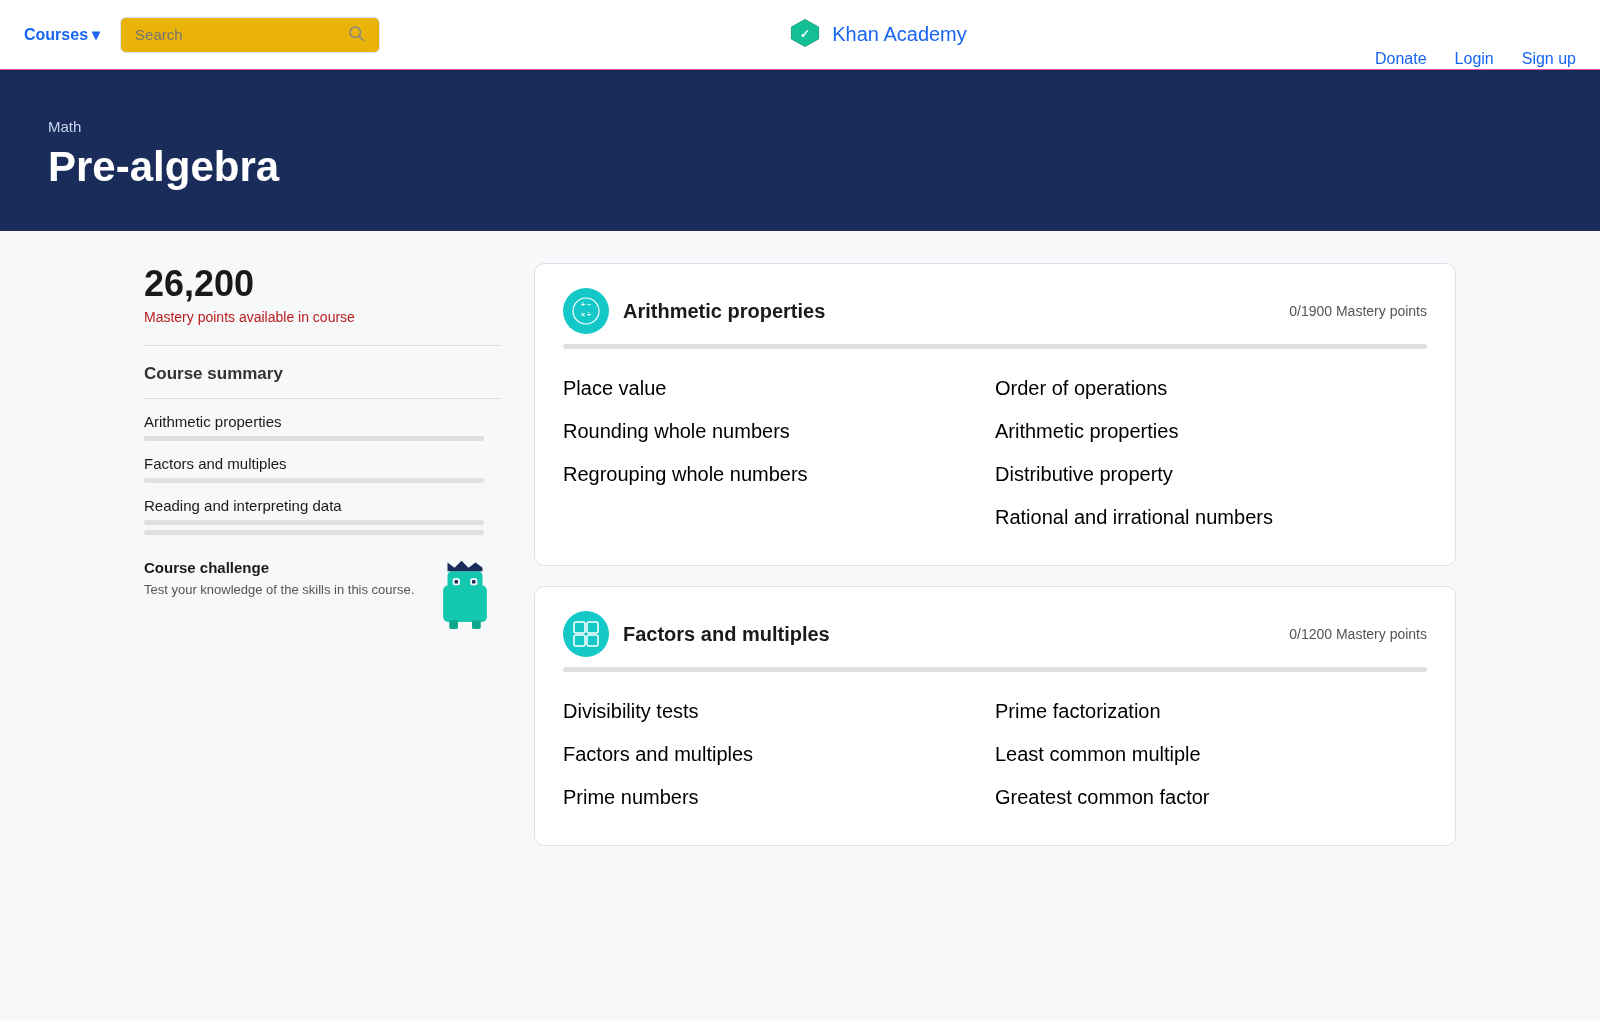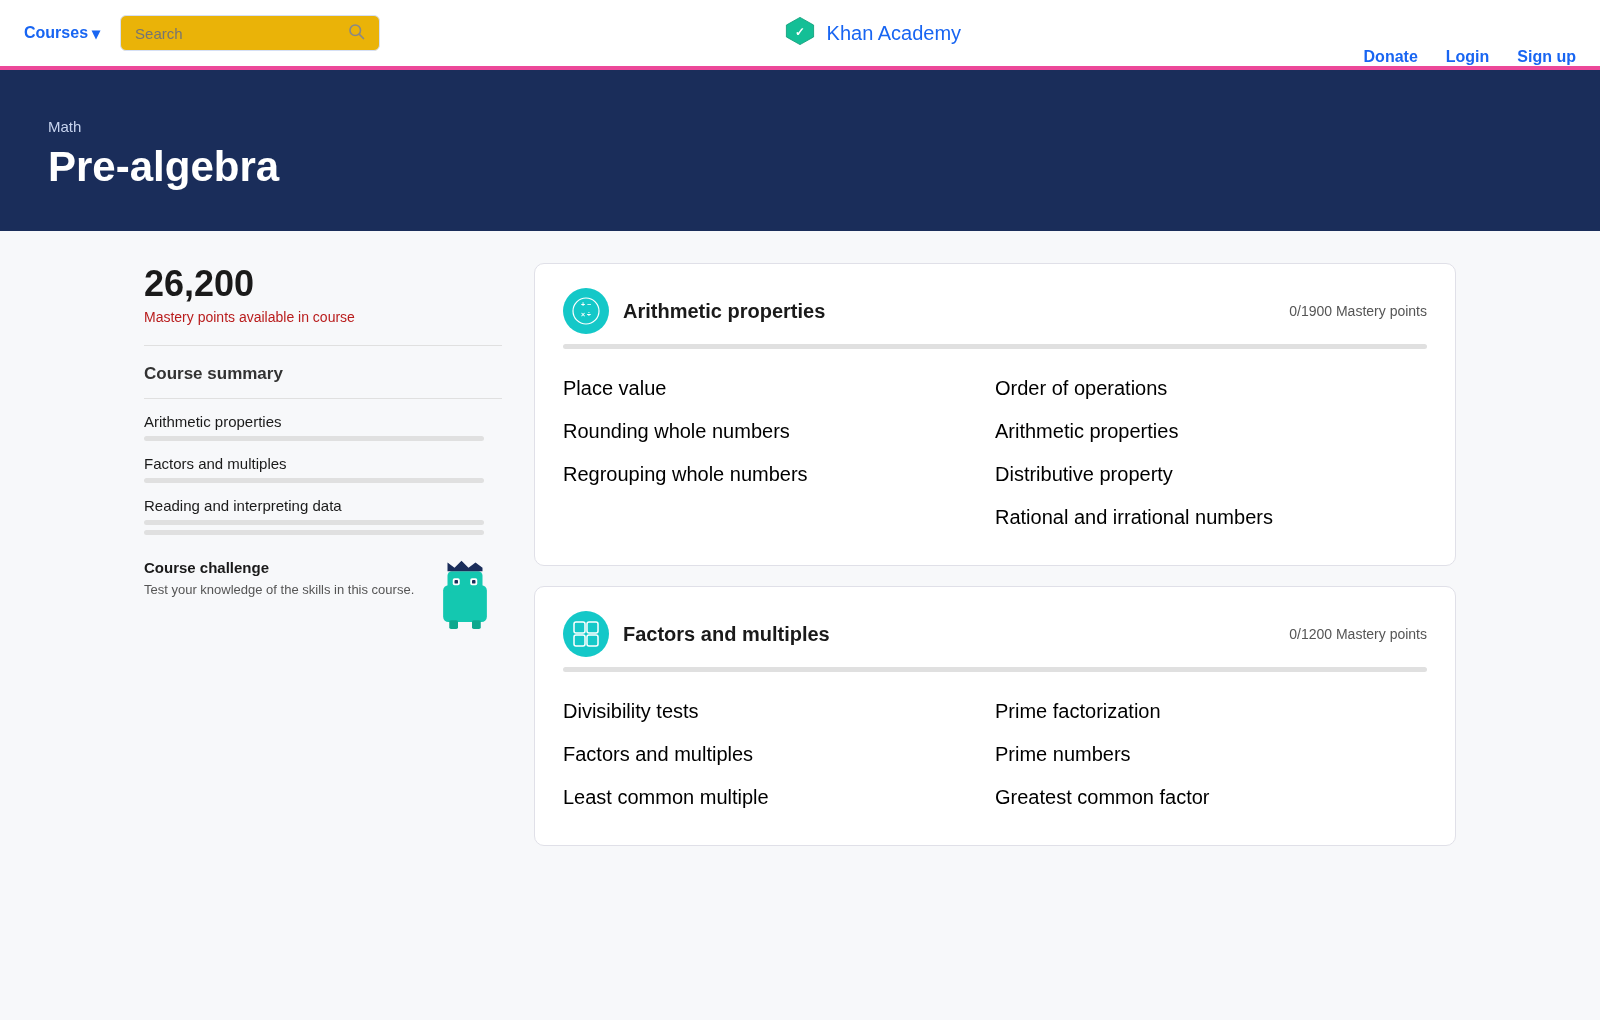--- a/index.html
+++ b/index.html
@@ -1,21 +1,21 @@
 <!DOCTYPE html>
 <html><head>
   <meta charset="utf-8">
   <style>
     * { margin: 0; padding: 0; box-sizing: border-box; }
     body { font-family: -apple-system, BlinkMacSystemFont, 'Segoe UI', sans-serif; background: #f7f8fa; color: #333; }
 
     
     .navbar {
       background: #fff;
-      border-bottom: 4px solid #ec4899;
+      border-bottom: 1px solid #ec4899;
       display: flex;
       align-items: center;
       padding: 0 24px;
       height: 70px;
       position: sticky; top: 0; z-index: 100;
     }
     .nav-left { display: flex; align-items: center; gap: 20px; }
     .courses-btn {
       color: #1865f2;
       font-size: 16px;
@@ -55,21 +55,21 @@
     }
     .ka-logo-text {
       font-size: 20px;
       font-weight: 400;
       color: #1865f2;
     }
     .nav-right { display: flex; align-items: center; gap: 28px; }
     .nav-link {
       color: #1865f2;
       font-size: 16px;
-      font-weight: 700;
+      font-weight: 400;
       text-decoration: none;
       background: none;
       border: none;
       cursor: pointer;
       margin-top: 48px;
     }
 
     
     .hero {
       background: #1a2d5a;
@@ -368,20 +368,20 @@
           </div>
           <div class="unit-title">Factors and multiples</div>
         </div>
         <div class="unit-mastery">0/1200 Mastery points</div>
       </div>
       <div class="unit-progress-bar"></div>
       <div class="unit-topics">
         <div class="topic-item">Divisibility tests</div>
         <div class="topic-item">Prime factorization</div>
         <div class="topic-item">Factors and multiples</div>
+        <div class="topic-item">Least common multiple</div>
         <div class="topic-item">Prime numbers</div>
-        <div class="topic-item">Least common multiple</div>
         <div class="topic-item">Greatest common factor</div>
       </div>
     </div>
 
   </section>
 </div>
 
 </body></html>

